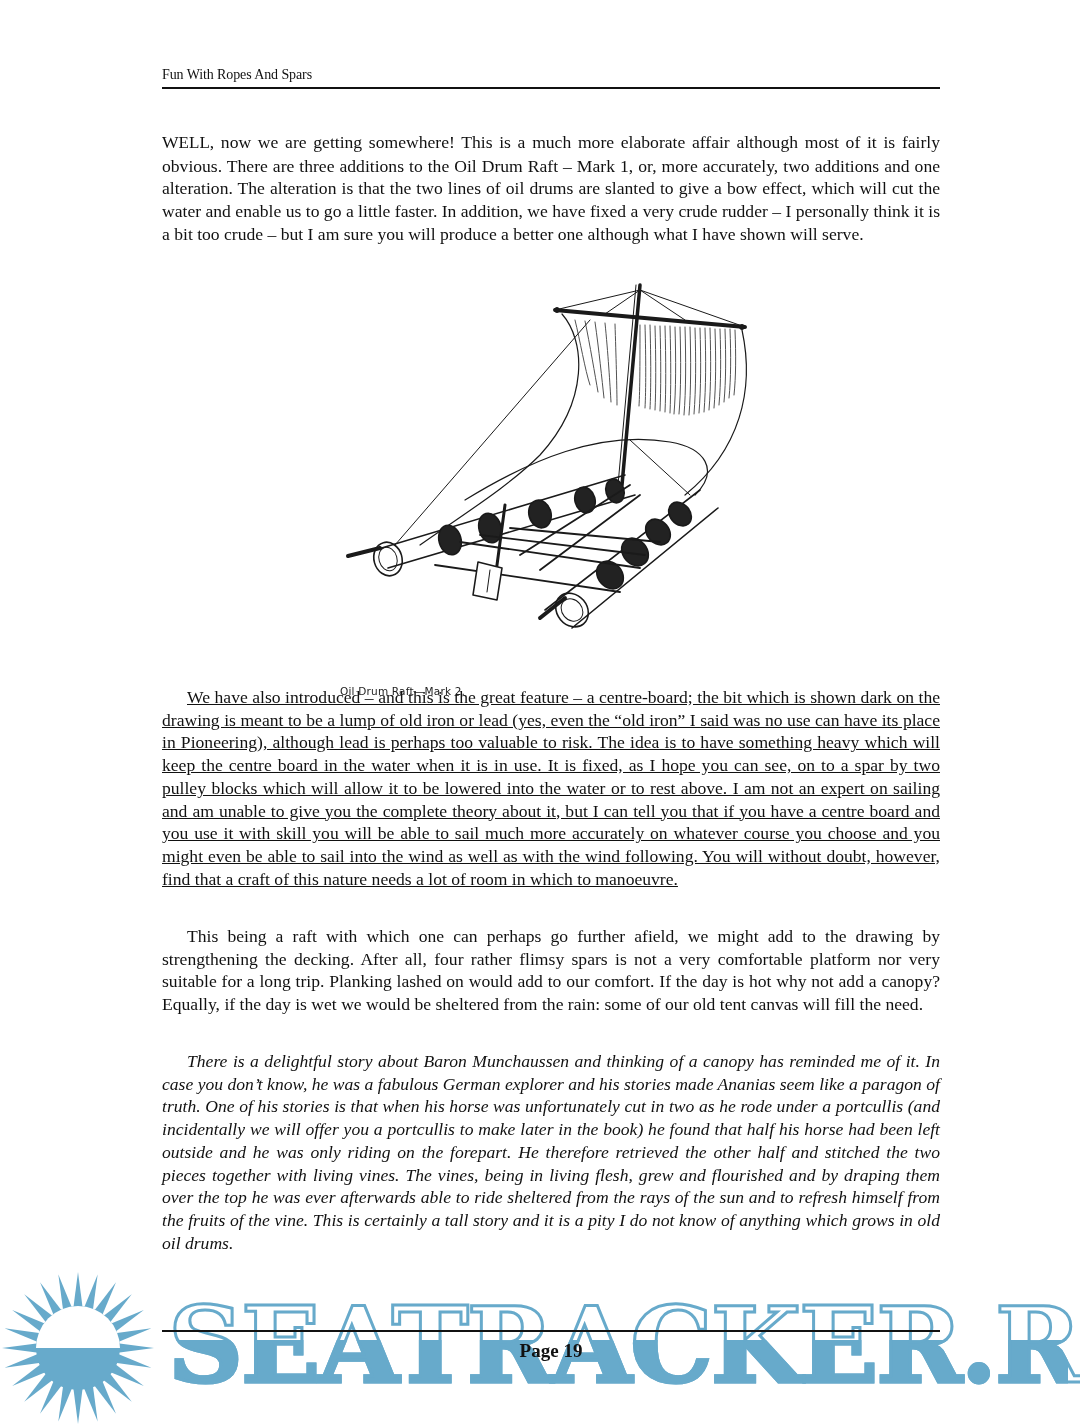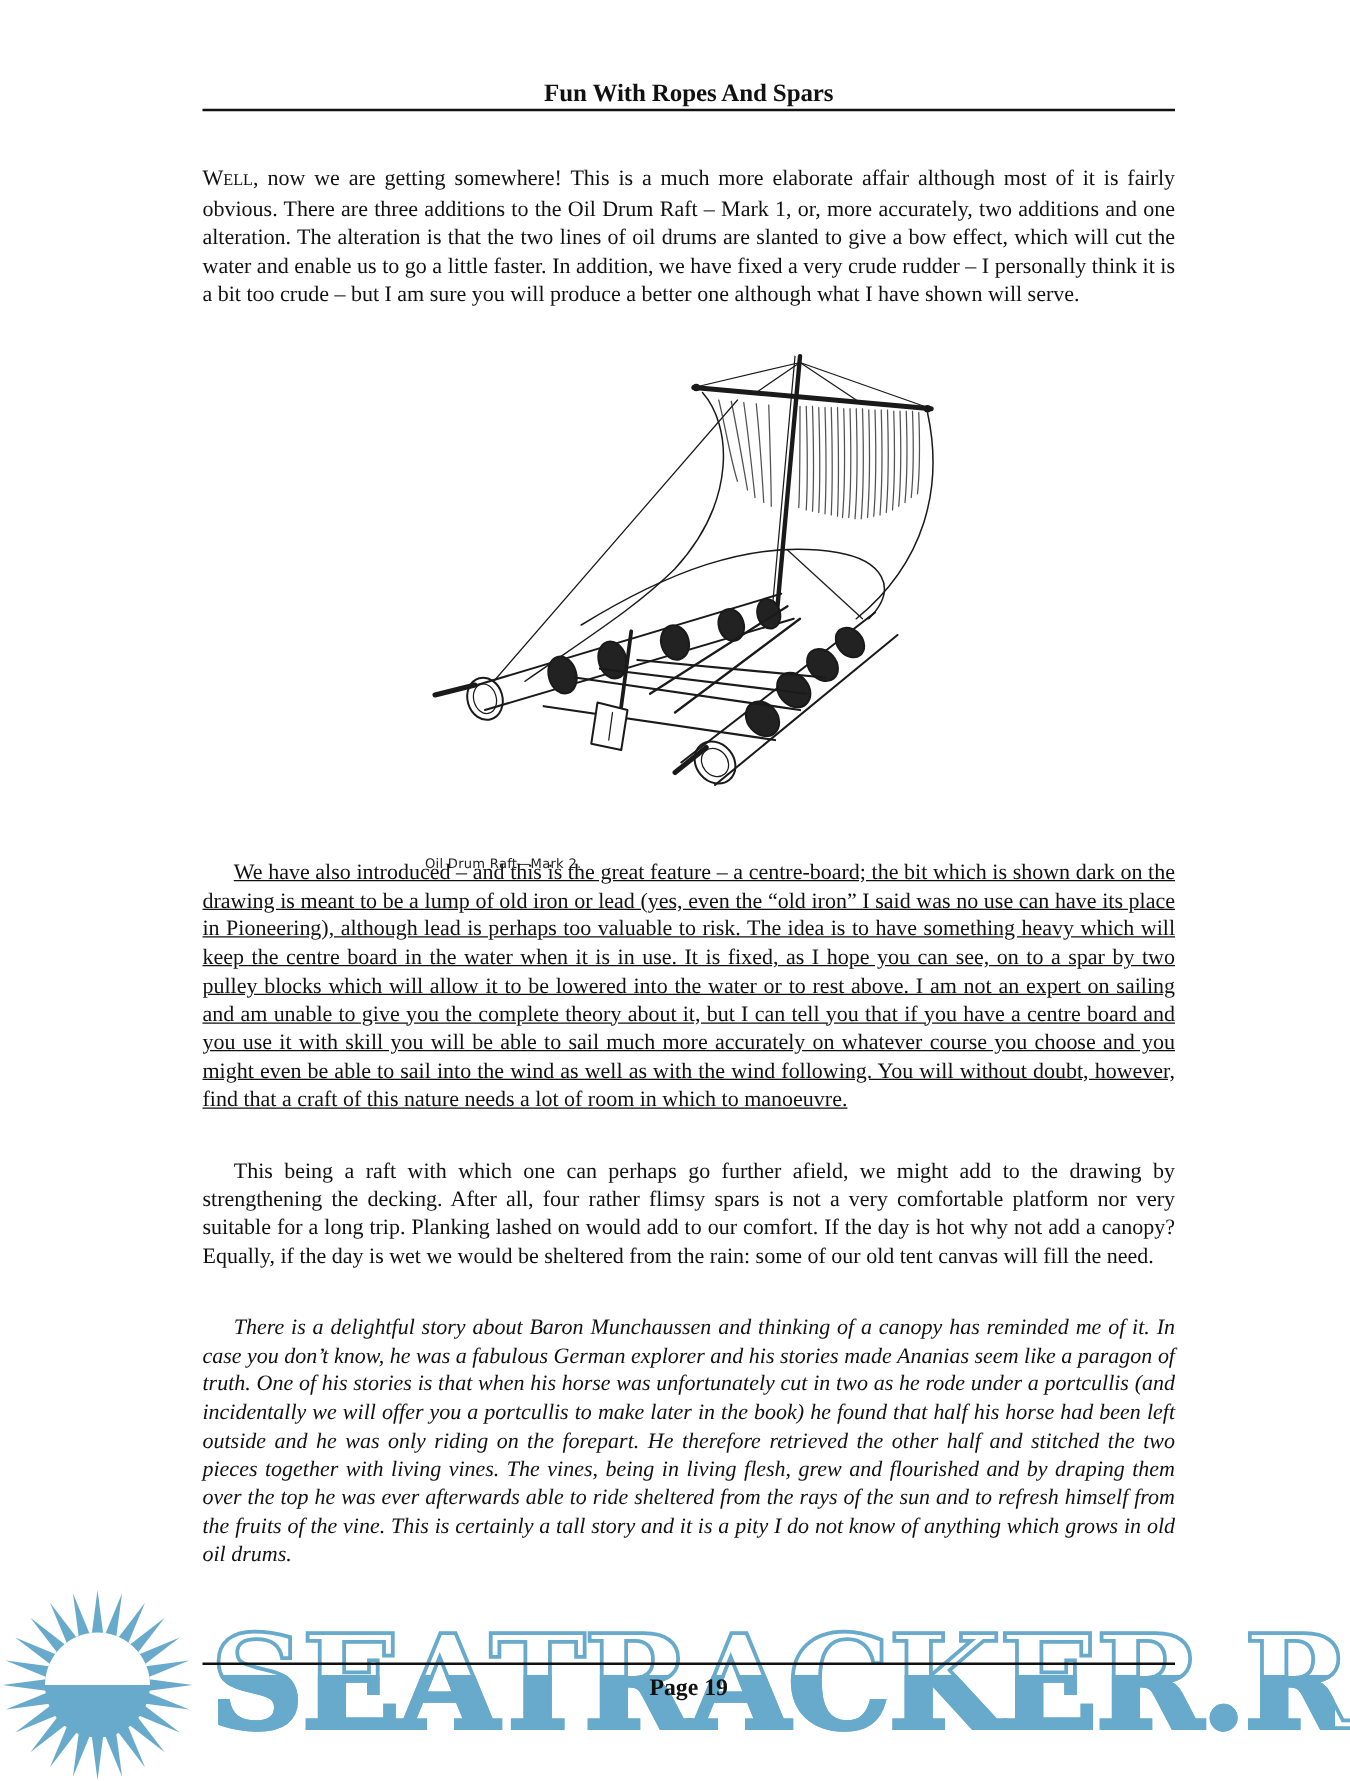--- a/index.html
+++ b/index.html
@@ -1,33 +1,33 @@
 <!DOCTYPE html>
 <html><head>
 <meta charset="utf-8">
 <style>
   html, body { margin: 0; padding: 0; background: #ffffff; }
   body { width: 1080px; height: 1425px; position: relative; overflow: hidden;
          font-family: "Liberation Serif", "DejaVu Serif", serif; color: #111; }
 
   .running-header { position: absolute; left: 162px; top: 63px; width: 778px;
-         text-align: center; font-weight: bold; font-size: 20px; line-height: 24px; letter-spacing: -0.1px; }
+         font-weight: normal; font-size: 14px; line-height: 24px; letter-spacing: -0.1px; }
   .header-rule { position: absolute; left: 162px; top: 87px; width: 778px; height: 0;
          border-top: 2px solid #111; }
 
   .body-text { position: absolute; left: 162px; width: 778px; font-size: 17.6px;
          line-height: 22.7px; text-align: justify; }
   .body-text p { margin: 0; }
   .p1 { top: 131px; }
   .p2 { top: 686px; text-decoration: underline; }
   .p3 { top: 925px; }
   .p4 { top: 1050px; font-style: italic; }
   .indent { text-indent: 25px; }
   .smallcaps-w { font-size: 17.6px; }
-  .smallcaps-rest { font-size: 13px; }
+  .smallcaps-rest { font-size: 17px; }
 
   .figure { position: absolute; left: 340px; top: 280px; width: 440px; height: 385px; }
   .figure svg { position: absolute; left: 0; top: 0; }
   .figure-caption { position: absolute; left: 0; top: 358px; width: 440px; text-align: left;
          font-family: "DejaVu Sans", sans-serif; font-size: 10.5px; color: #222; letter-spacing: 0.2px; margin-top: 47px; }
 
   .footer-rule { position: absolute; left: 162px; top: 1330px; width: 778px; height: 0;
          border-top: 2px solid #111; z-index: 3; }
   .page-number { position: absolute; left: 162px; top: 1340px; width: 778px; text-align: center;
          font-weight: bold; font-size: 19px; z-index: 4; color: #111; }

